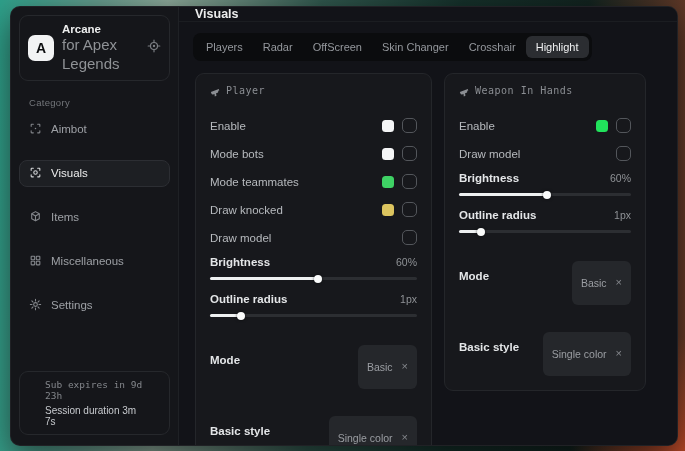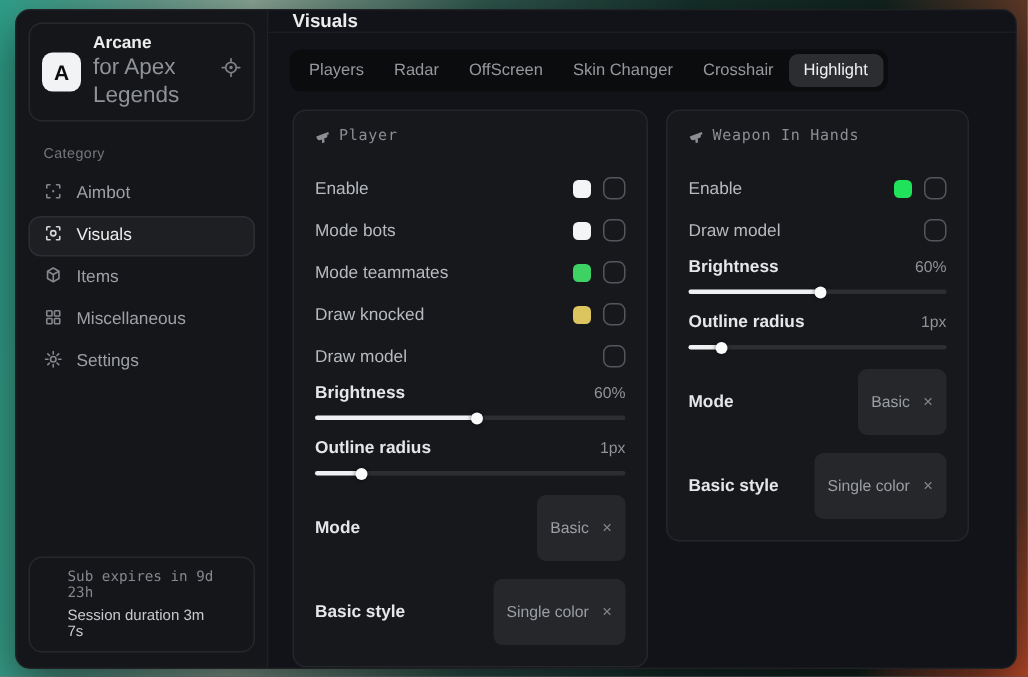--- a/index.html
+++ b/index.html
@@ -17,21 +17,21 @@
   }
   
   .sidebar { width:168px; flex:0 0 168px; border-right:1px solid #1f2125; display:flex; flex-direction:column; padding:8px 6px; }
   .logo-card { display:flex; align-items:center; gap:8px; border:1px solid #26282c; border-radius:9px; padding:6px 8px; margin:0 2px; }
   .logo-badge { width:26px; height:26px; border-radius:7px; background:#f2f3f4; color:#0c0d0f; font-weight:bold; font-size:14px; display:flex; align-items:center; justify-content:center; }
   .logo-texts { flex:1; line-height:1.25; }
   .logo-title { font-size:11.5px; font-weight:bold; color:#eceded; }
   .logo-sub { font-size:15px; color:#8f9296; }
   .logo-card svg { color:#7c7f84; }
   .category { font-size:9.5px; color:#73767b; margin:16px 0 8px 12px; letter-spacing:.3px; }
-  .nav { display:flex; flex-direction:column; gap:1px; }
+  .nav { display:flex; flex-direction:column; gap:17px; }
   .nav-item { display:flex; align-items:center; gap:9px; height:27px; padding:0 9px; margin:0 2px; border:1px solid transparent; border-radius:8px; color:#9da0a5; font-size:11.5px; cursor:default; }
   .nav-item svg { color:#84878c; flex:0 0 auto; }
   .nav-item.active { background:#1d1f23; border-color:#2c2e33; color:#eceded; }
   .nav-item.active svg { color:#d6d8da; }
   .sidebar-spacer { flex:1; }
   .sub-card { border:1px solid #26282c; border-radius:9px; padding:7px 25px; margin:0 2px 2px 2px; }
   .sub-line1 { font-family:"DejaVu Sans Mono", monospace; font-size:9.5px; color:#84878c; margin-bottom:4px; }
   .sub-line2 { font-size:10px; color:#c7cace; }
   
   .main { flex:1; background:#121318; display:flex; flex-direction:column; }
@@ -54,21 +54,21 @@
   .checkbox { width:15px; height:15px; border:1.5px solid #53565b; border-radius:5px; background:transparent; }
   .slider-block { margin-top:8px; margin-bottom:13px; }
   .slider-top { display:flex; align-items:center; justify-content:space-between; }
   .slider-label { font-size:11.5px; font-weight:bold; color:#e4e6e8; }
   .slider-value { font-size:10.5px; color:#8f9296; }
   .slider-track { position:relative; height:3px; border-radius:2px; background:#2c2e32; margin-top:9px; }
   .slider-fill { position:relative; height:3px; border-radius:2px; background:#eef0f1; }
   .slider-thumb { position:absolute; right:-4px; top:50%; transform:translateY(-50%); width:8px; height:8px; background:#fafbfb; border-radius:50%; box-shadow:0 0 3px rgba(0,0,0,.6); }
   .srow { display:flex; align-items:center; justify-content:space-between; margin-top:12px; }
   .srow-label { font-size:11.5px; font-weight:bold; color:#e4e6e8; }
-  .chip { display:flex; align-items:center; gap:9px; background:#25272b; border-radius:6px; padding:16px 9px; }
+  .chip { display:flex; align-items:flex-start; gap:9px; background:#25272b; border-radius:6px; padding:16px 9px;margin-top:15px; }
   .chip-text { font-size:10.5px; color:#9b9ea3; }
   .chip-x { font-size:11px; color:#85888d; line-height:1; cursor:default; }
 </style>
 </head>
 <body>
 
 <div class="window">
 
   <div class="sidebar">
     <div class="logo-card">

